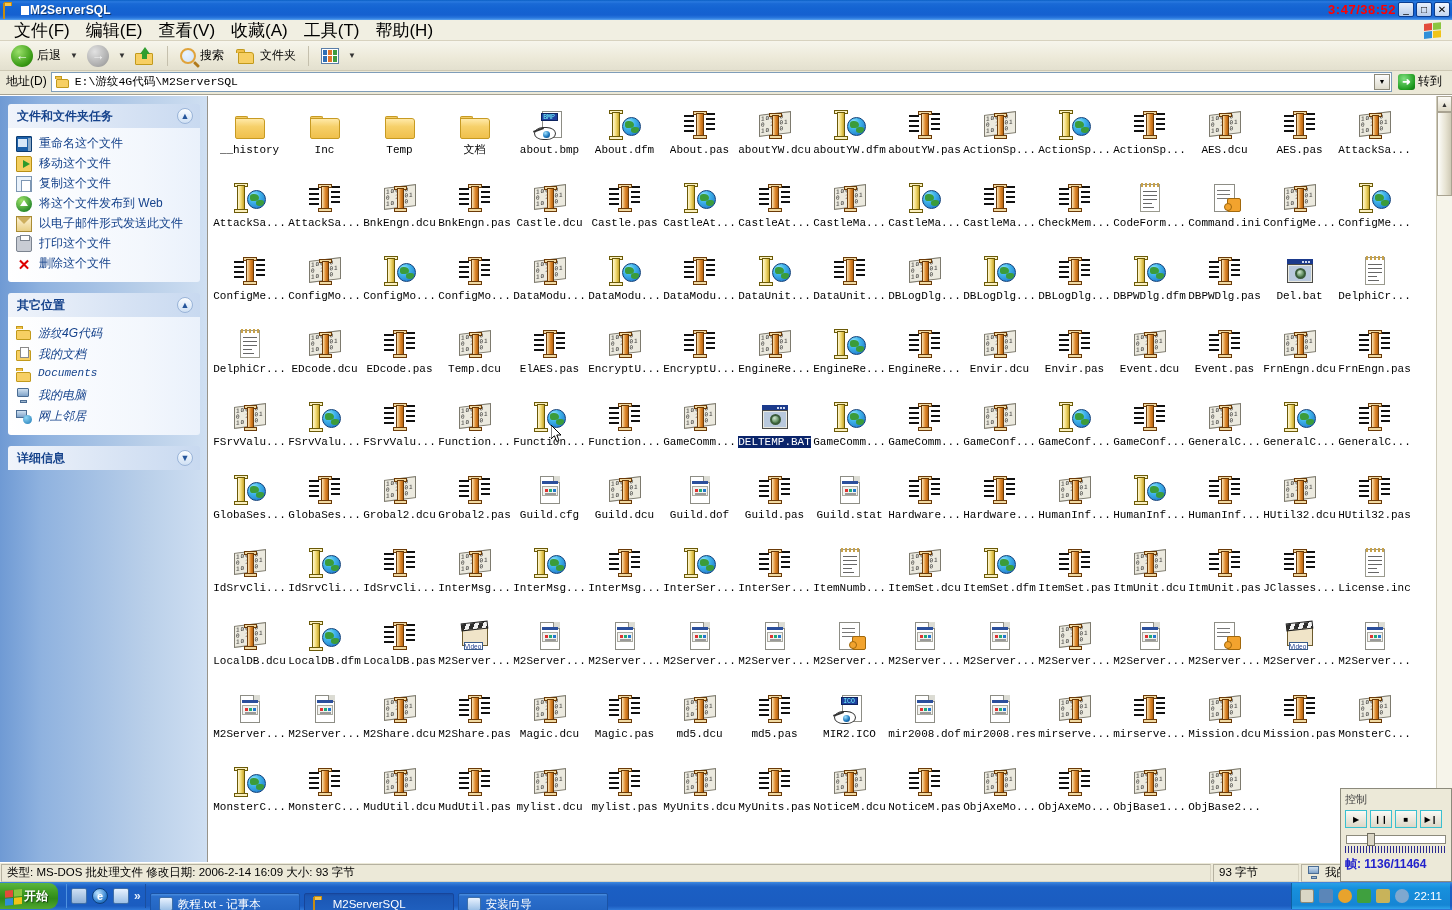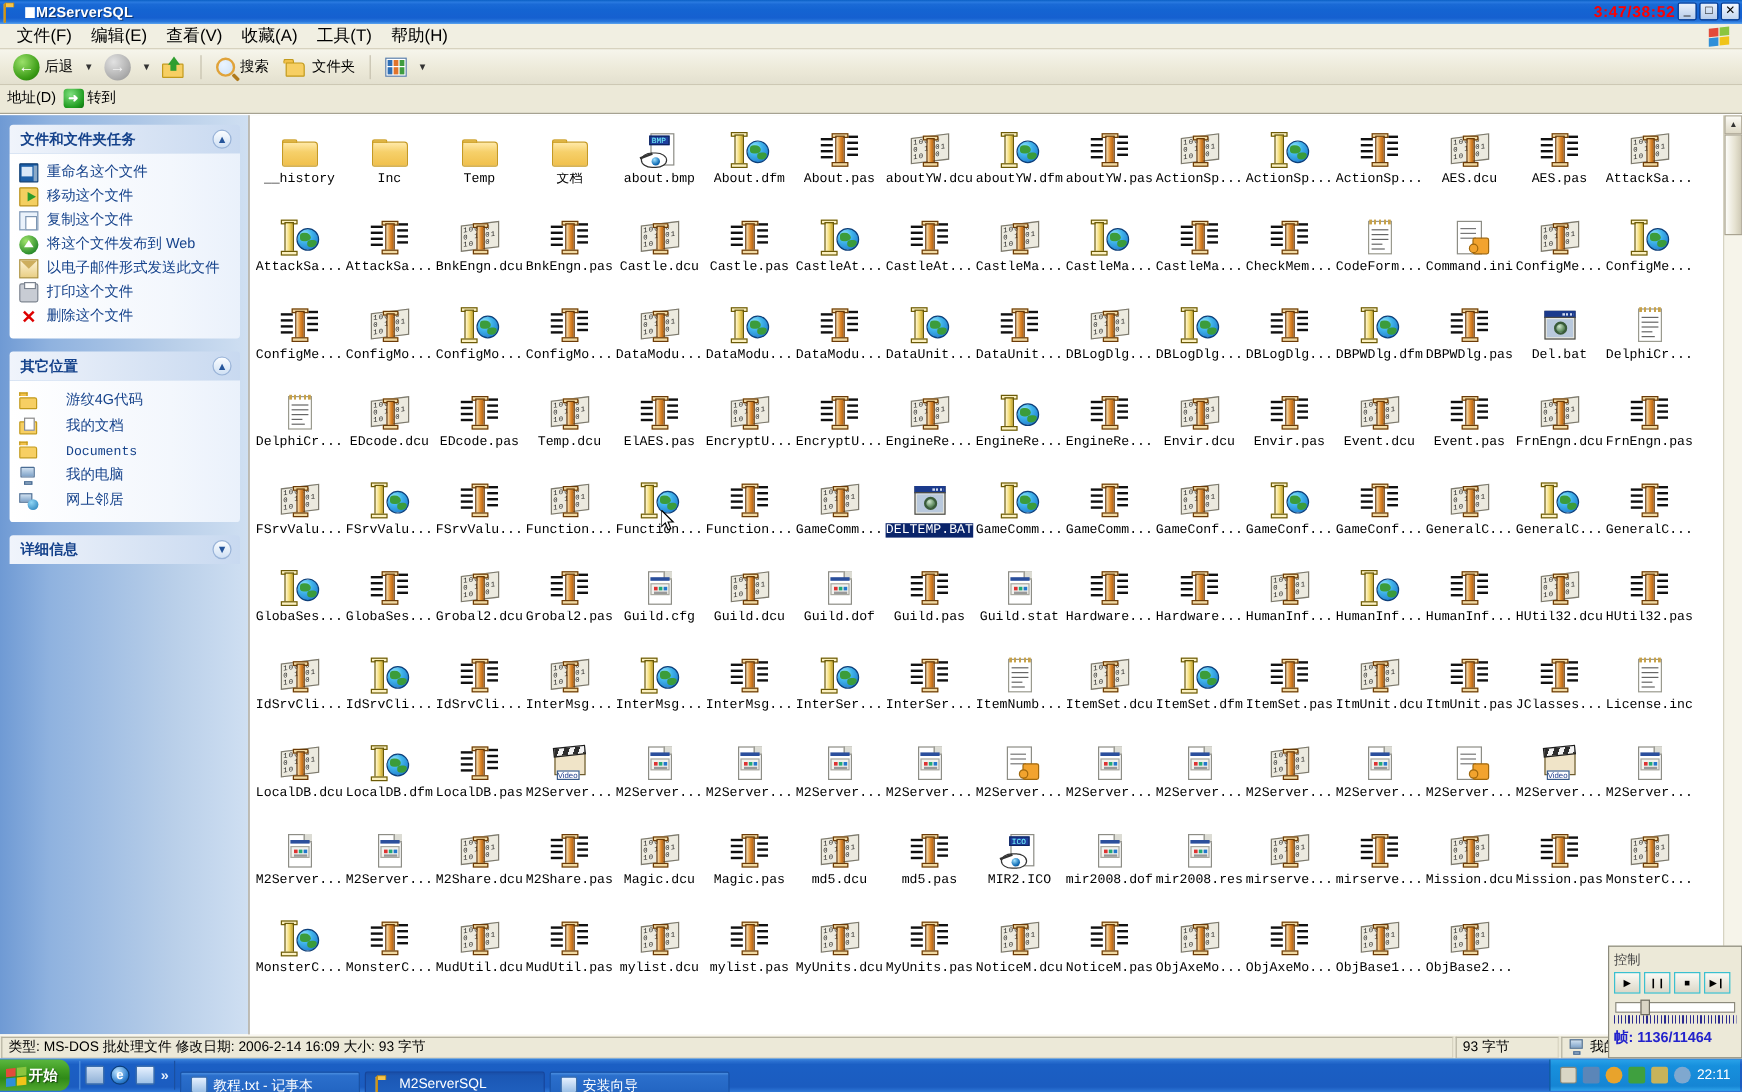--- a/index.html
+++ b/index.html
@@ -70,21 +70,21 @@
 
   
   .menubar {
     height: 21px; background: #f1efe2;
     border-bottom: 1px solid #d7d2bf;
     display: flex; align-items: center;
     padding-left: 6px; position: relative;
     flex: 0 0 auto;
   }
   .menubar .mi {
-    padding: 2px 8px; font-size: 14px; color: #000;
+    padding: 2px 8px; font-size: 17px; color: #000;
     font-family: "Liberation Sans", sans-serif;
     white-space: nowrap;
   }
   .menubar .flag-holder {
     position:absolute; right:6px; top:1px; width:26px; height:19px;
     display:flex;align-items:center;justify-content:center;
   }
   .winflag { width:18px; height:16px; position:relative; display:inline-block; transform: skewY(-6deg); }
   .winflag i { position:absolute; width:8px; height:7px; display:block; }
   .winflag i:nth-child(1){ left:0; top:0; background:#e24b3a; }
@@ -178,21 +178,21 @@
     display:flex;align-items:center;justify-content:center;
     font-size:9px; color:#25559b; line-height:1;
   }
   .panel-body {
     background: linear-gradient(to right,#ffffff,#f3f7fd 70%,#eaf1fb);
     border-radius: 0 0 3px 3px;
     padding: 6px 8px 8px 8px;
   }
   .task { display:flex; align-items:flex-start; gap:7px; padding: 2px 0; }
   .task .tl { font-size:12px; color:#15428b; line-height:14px; }
-  .place { display:flex; align-items:flex-end; gap:23px; padding: 2px 0; }
+  .place { display:flex; align-items:flex-start; gap:6px; padding: 2px 0; font-style: italic; }
   .place .tl { font-size:12px; color:#15428b; }
   .ic { width:16px; height:16px; flex:0 0 16px; position:relative; }
 
   
   .ic.rename { background:#1c5fa8; border:1px solid #0c3c72; border-radius:1px; }
   .ic.rename:after{content:'';position:absolute;left:1px;top:2px;width:9px;height:8px;background:#d8e7f7;}
   .ic.rename:before{content:'';position:absolute;right:0px;top:1px;width:3px;height:13px;background:#8aa9c8;}
   .ic.move { background:#f4cf60;border:1px solid #b88f16;border-radius:1px 2px 1px 1px;}
   .ic.move:after{content:'';position:absolute;left:6px;top:3px;width:0;height:0;border-top:4px solid transparent;border-bottom:4px solid transparent;border-left:7px solid #2c9b2c;}
   .ic.copy { background:#eaf2fb;border:1px solid #7d96b3;}
@@ -518,20 +518,28 @@
           <i></i>
           <i></i>
           <i></i>
         </span>
     </div>
     <div class="arrowbtn">▼</div>
   </div>
 
   <div class="addressbar">
     <span class="albl">地址(D)</span>
+    <div class="addrinput">
+      <span class="mini-folder">
+          <span class="t"></span>
+          <span class="b"></span>
+        </span>
+      <span class="txt">E:\游纹4G代码\M2ServerSQL</span>
+      <span class="drop">▼</span>
+    </div>
     <div class="gobtn">
       <span class="goarrow">➜</span>
       <span>转到</span>
     </div>
   </div>
 
   <div class="body">
 
     <div class="sidebar">
 

